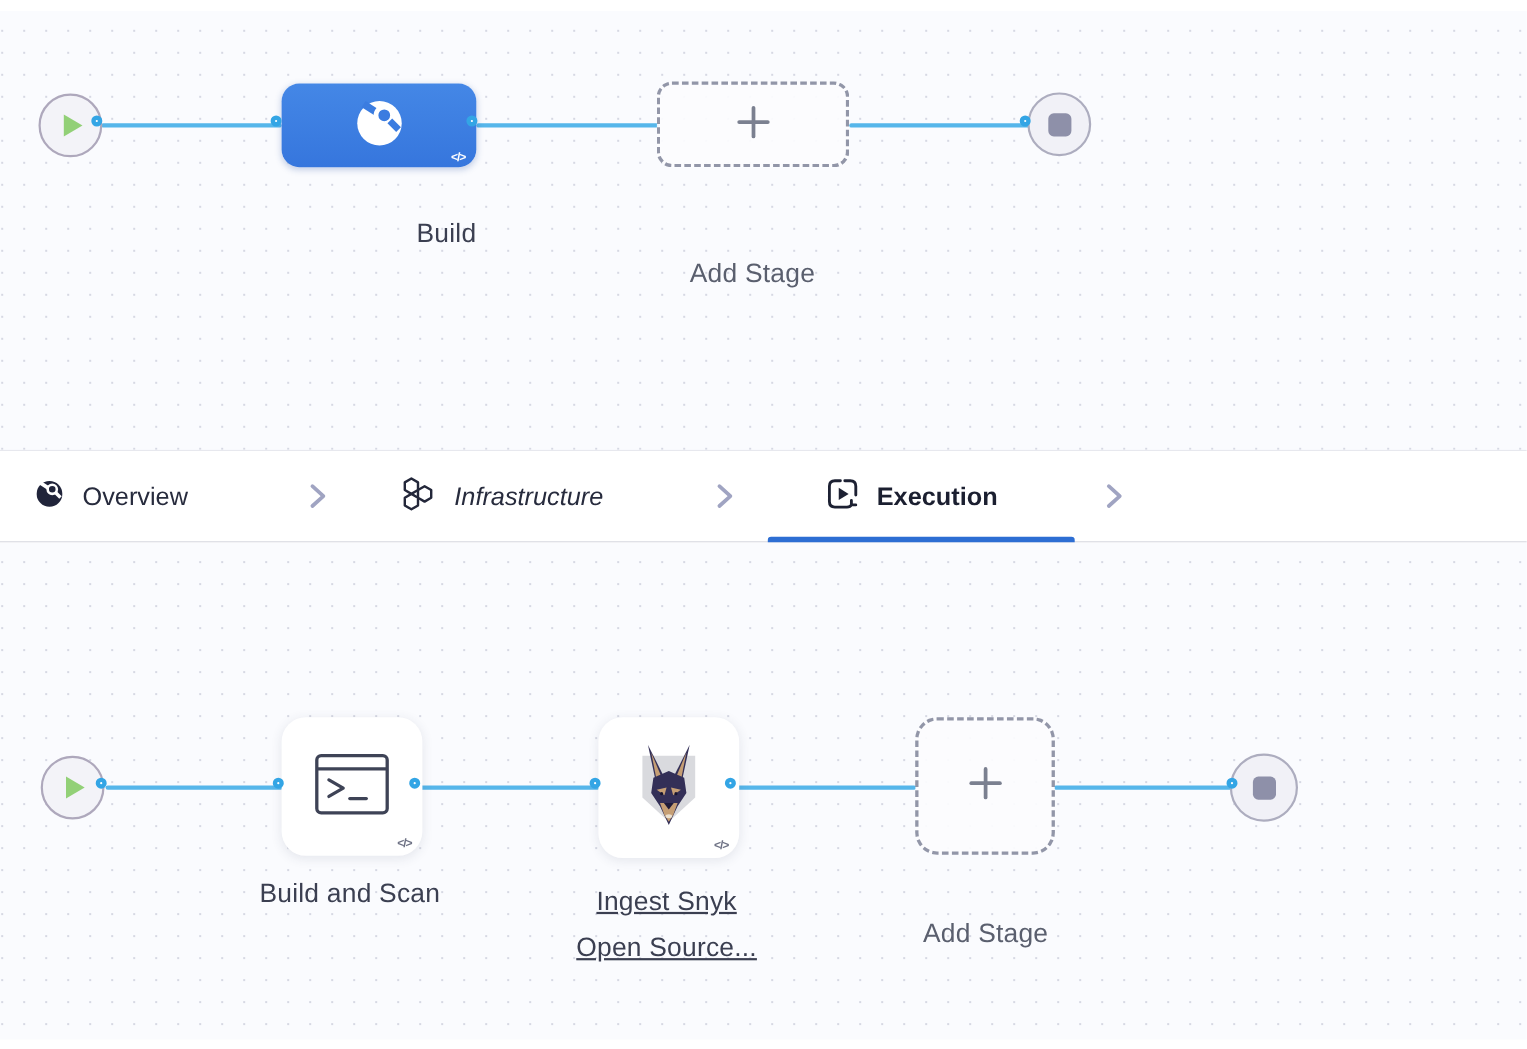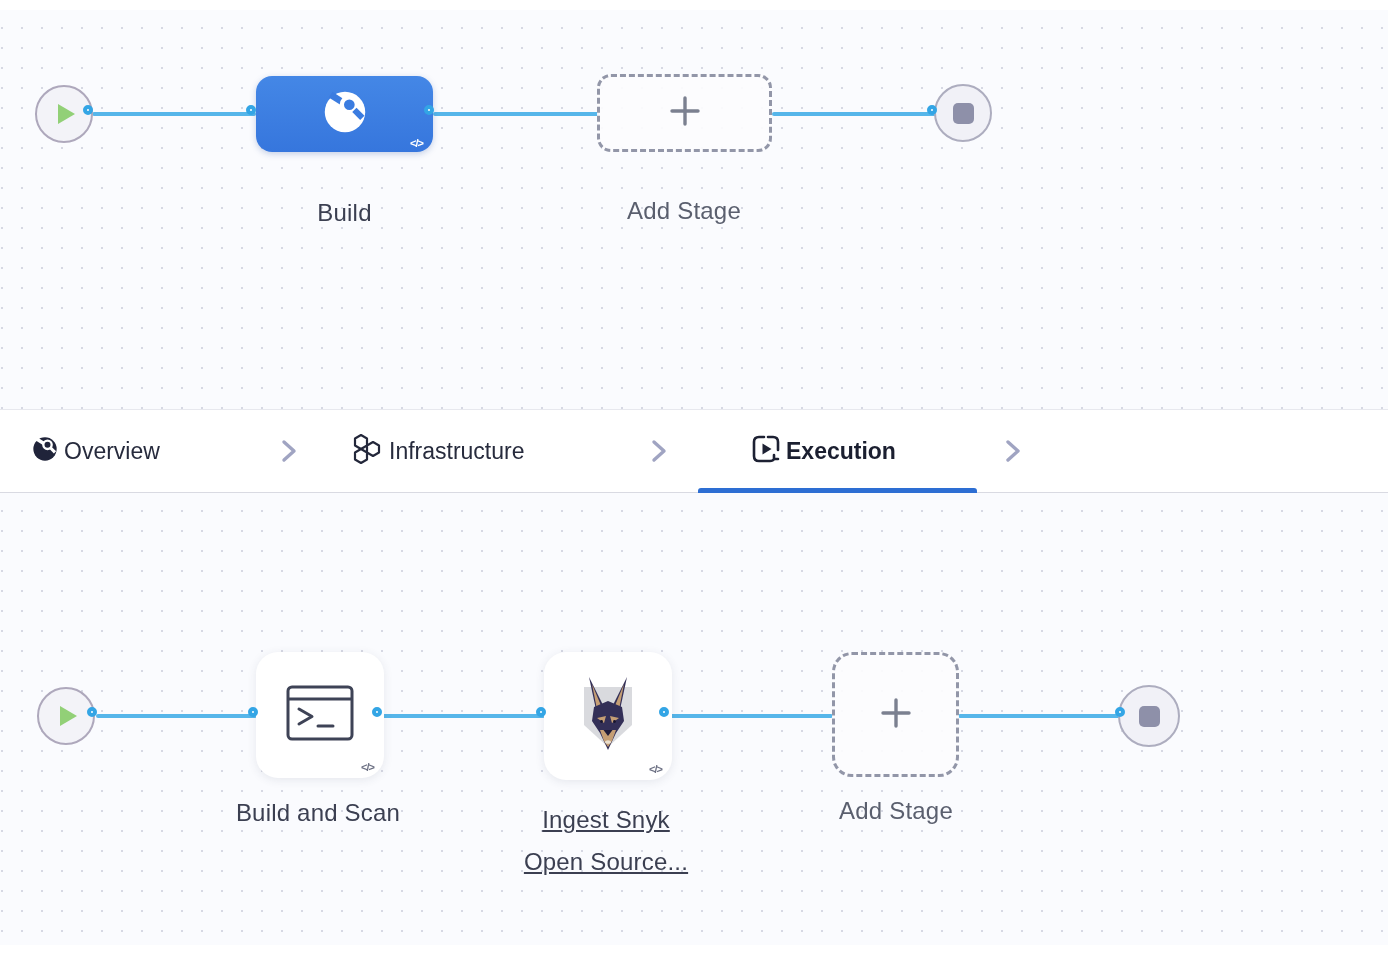--- a/index.html
+++ b/index.html
@@ -46,27 +46,27 @@
     display:flex; align-items:center; justify-content:center; z-index:3; cursor:pointer; }
 
   
   .step-card { position:absolute; width:128px; background:#ffffff; border-radius:22px;
     box-shadow:0 2px 10px rgba(50,60,90,.10); z-index:3;
     display:flex; align-items:center; justify-content:center; }
 
   
   .flow-label { position:absolute; text-align:center; font-size:24px; color:#3b3f51;
     letter-spacing:.2px; z-index:2; }
-  .flow-label.add { color:#5a5f6e; }
+  .flow-label.add { color:#5a5f6e;margin-top:38px; }
 
   
   #tabbar { position:absolute; top:409px; left:0; width:1388px; height:84px;
     background:#ffffff; border-top:1px solid #e7e8ee; border-bottom:1px solid #d9dae2; z-index:6; }
   .tab { position:absolute; top:0; height:100%; display:flex; align-items:center;
-    gap:4px; cursor:pointer; }
+    gap:15px; cursor:pointer; }
   .tab-label { font-size:23px; font-weight:500; color:#272b3d; }
   .tab.active .tab-label { font-weight:700; color:#1b1f30; }
   .tab-sep { position:absolute; top:0; height:100%; display:flex; align-items:center; }
   #tab-underline { position:absolute; left:698px; bottom:-1px; width:279px; height:5px;
     background:#2d6ed3; border-radius:3px 3px 0 0; }
 </style>
 </head>
 <body>
 
 <div id="app">
@@ -104,21 +104,21 @@
 
     <div class="pipe-circle end" style="left:934px; top:74px;">
       <div class="stop-sq"></div>
     </div>
 
     <div class="cdot" style="left:83px;  top:95px;"></div>
     <div class="cdot" style="left:246px; top:95px;"></div>
     <div class="cdot" style="left:424px; top:95px;"></div>
     <div class="cdot" style="left:927px; top:95px;"></div>
 
-    <div class="flow-label" style="left:256px; top:189px; width:177px;">Build</div>
+    <div class="flow-label" style="left:256px; top:189px; width:177px;text-align:right;">Build</div>
     <div class="flow-label add" style="left:584px; top:187px; width:200px;">Add Stage</div>
   </div>
 
   <div id="tabbar">
 
     <div class="tab" style="left:30px;">
       <span>
         <svg width="30" height="30" viewBox="0 0 36 36">
           <circle cx="18" cy="18" r="14" fill="#20243a"></circle>
           <line x1="8" y1="6" x2="19" y2="13" stroke="#ffffff" stroke-width="4.2"></line>
@@ -128,21 +128,21 @@
       </span>
       <span class="tab-label">Overview</span>
     </div>
 
     <div class="tab-sep" style="left:276px;">
       <svg width="26" height="30" viewBox="0 0 26 30">
         <polyline points="8,6 18,15 8,24" fill="none" stroke="#a0a4c2" stroke-width="3.4" stroke-linecap="round" stroke-linejoin="round"></polyline>
       </svg>
     </div>
 
-    <div class="tab" style="left:351px;">
+    <div class="tab" style="left:364px;font-style:italic;">
       <span>
         <svg width="34" height="34" viewBox="0 0 34 34" fill="none" stroke="#23273a" stroke-width="2.2" stroke-linejoin="round">
           <path d="M10 3 L16 6.5 V13.5 L10 17 L4 13.5 V6.5 Z"></path>
           <path d="M10 17 L16 20.5 V27.5 L10 31 L4 27.5 V20.5 Z"></path>
           <path d="M22 10 L28 13.5 V20.5 L22 24 L16 20.5 V13.5 Z"></path>
         </svg>
       </span>
       <span class="tab-label">Infrastructure</span>
     </div>
 

